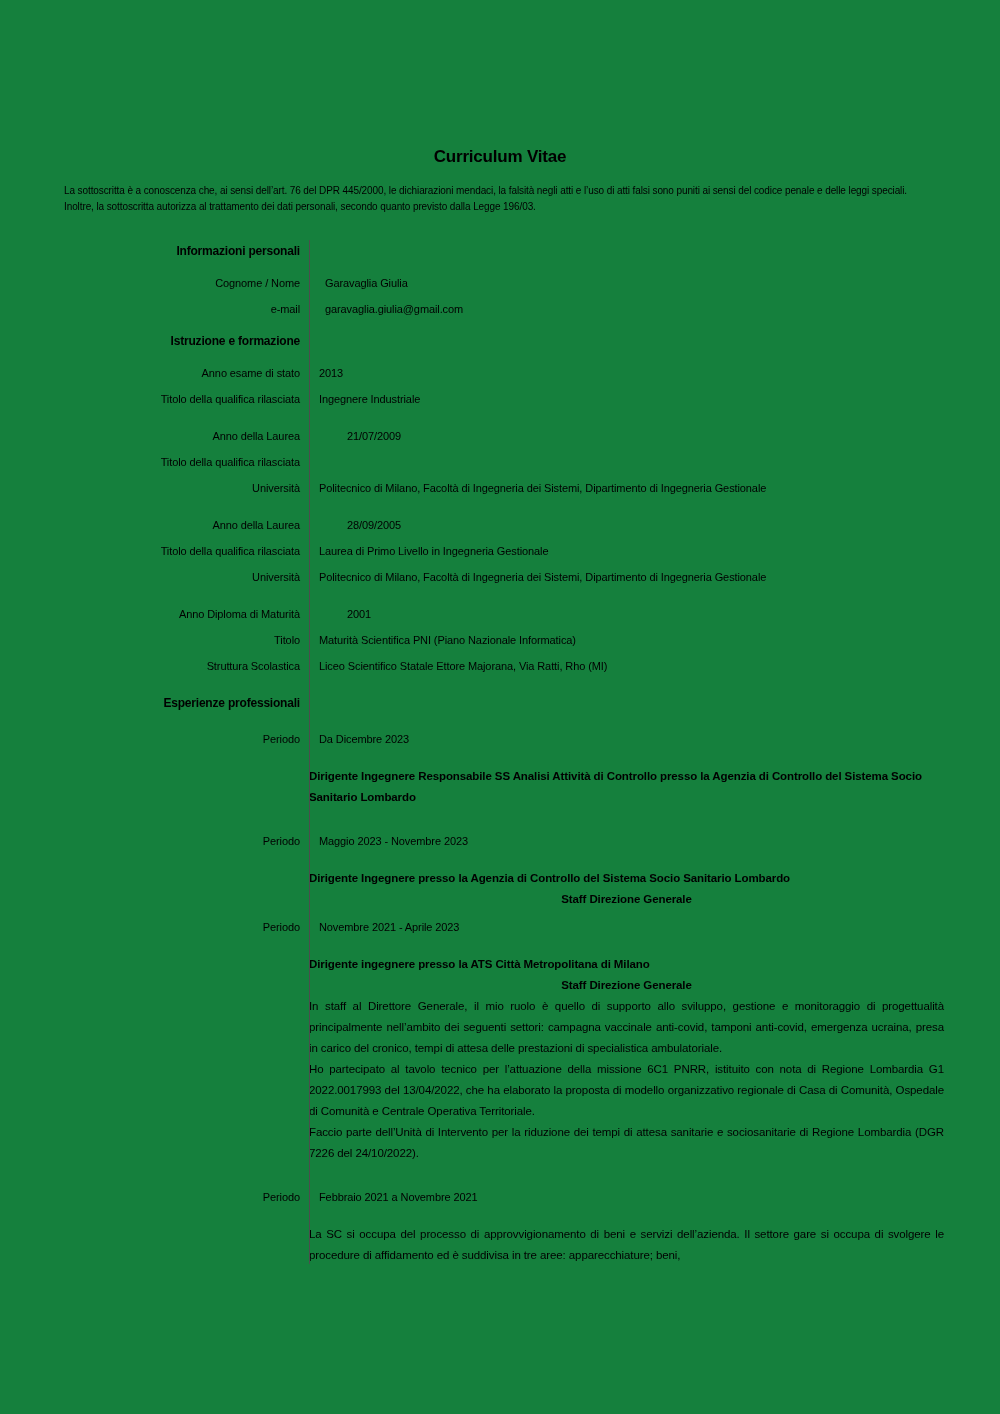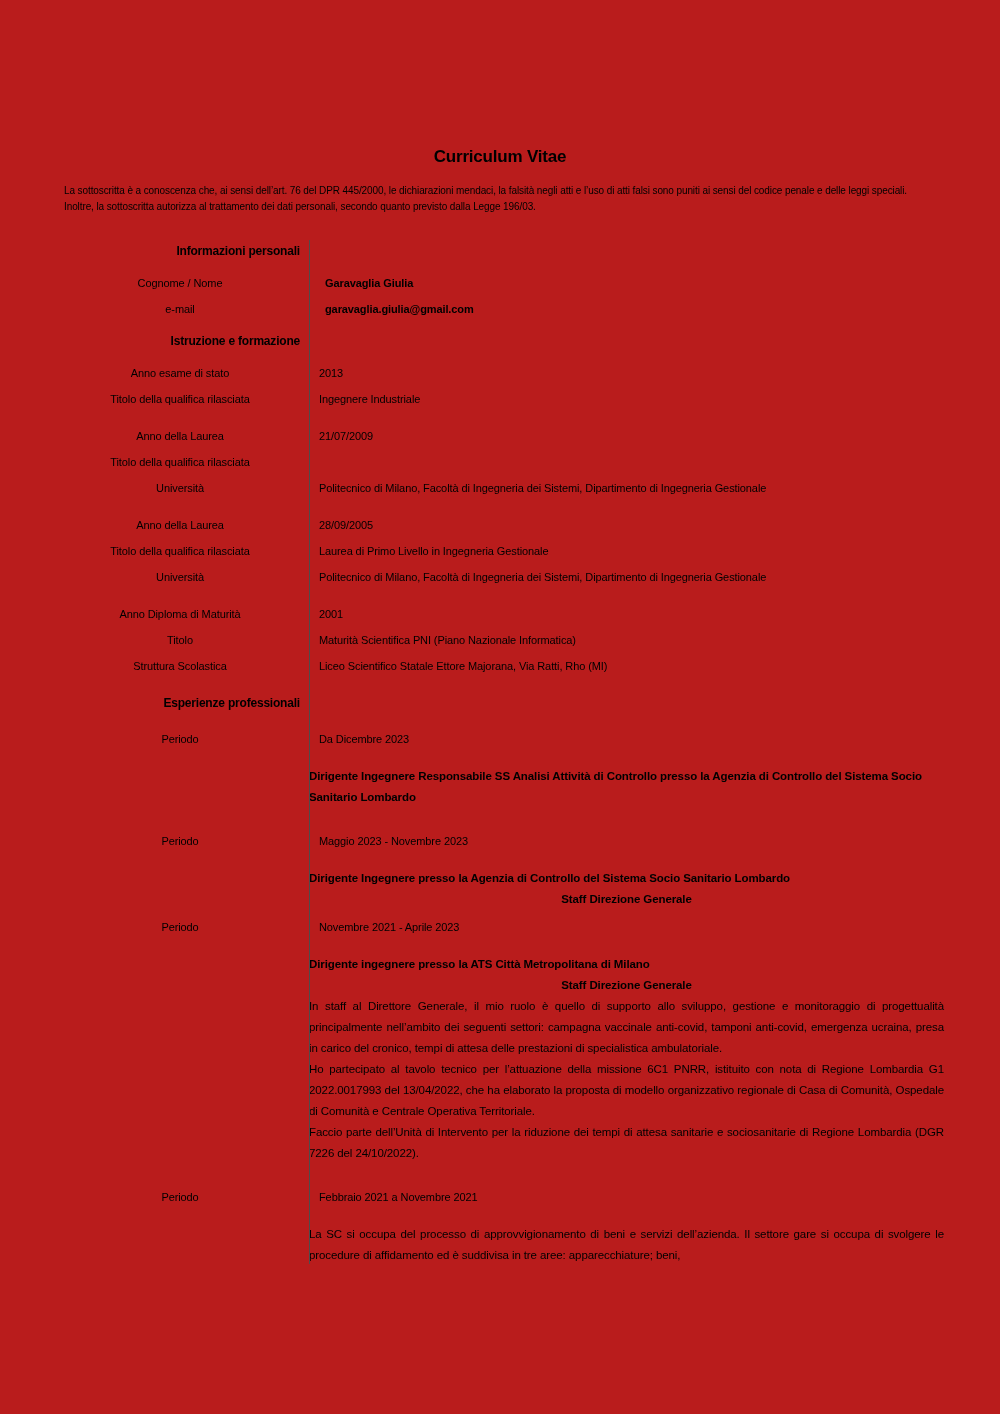--- a/index.html
+++ b/index.html
@@ -1,21 +1,21 @@
 <!DOCTYPE html>
 <html><head>
 <meta charset="utf-8">
 <style>
   * { box-sizing: border-box; }
   html, body { margin: 0; padding: 0; background: #ffffff; }
   .page {
     width: 1000px;
     height: 1414px;
     margin: 0 auto;
-    background: #b91c1c;
+    background: #15803d;
     color: #000000;
     font-family: "Liberation Sans", sans-serif;
     position: relative;
     overflow: hidden;
   }
   .cv-title {
     margin: 0;
     padding-top: 146px;
     text-align: center;
     font-size: 17px;
@@ -43,29 +43,29 @@
     width: 1px;
     background: #4d4d4d;
   }
   .row {
     display: grid;
     grid-template-columns: 249px 1fr;
     font-size: 11px;
     letter-spacing: -0.1px;
   }
   .row .label {
-    text-align: center;
+    text-align: right;
     padding-right: 9px;
     line-height: 26px;
   }
   .row .value {
     padding-left: 10px;
     line-height: 26px;
   }
-  .row .value.bold { font-weight: 700; padding-left: 16px; }
+  .row .value.bold { font-weight: 400; padding-left: 16px; }
   .row .heading {
     text-align: right;
     padding-right: 9px;
     font-size: 12px;
     font-weight: 700;
     line-height: 26px;
     letter-spacing: -0.2px;
   }
   .block {
     display: grid;
@@ -76,21 +76,21 @@
     font-size: 11.5px;
     line-height: 21px;
     letter-spacing: -0.1px;
   }
   .job-title { font-weight: 700; }
   .job-subtitle { font-weight: 700; text-align: center; }
   .bpara { margin: 0; text-align: justify; }
   .mt4  { margin-top: 4px; }
   .mt6  { margin-top: 6px; }
   .mt10 { margin-top: 10px; }
-  .mt11 { margin-top: 11px; }
+  .mt11 { margin-top: 11px; gap: 28px; }
   .mt14 { margin-top: 14px; }
   .mt20 { margin-top: 20px; }
   .mt26 { }
 </style>
 </head>
 <body>
 
 <div class="page">
 
   <h1 class="cv-title">Curriculum Vitae</h1>

